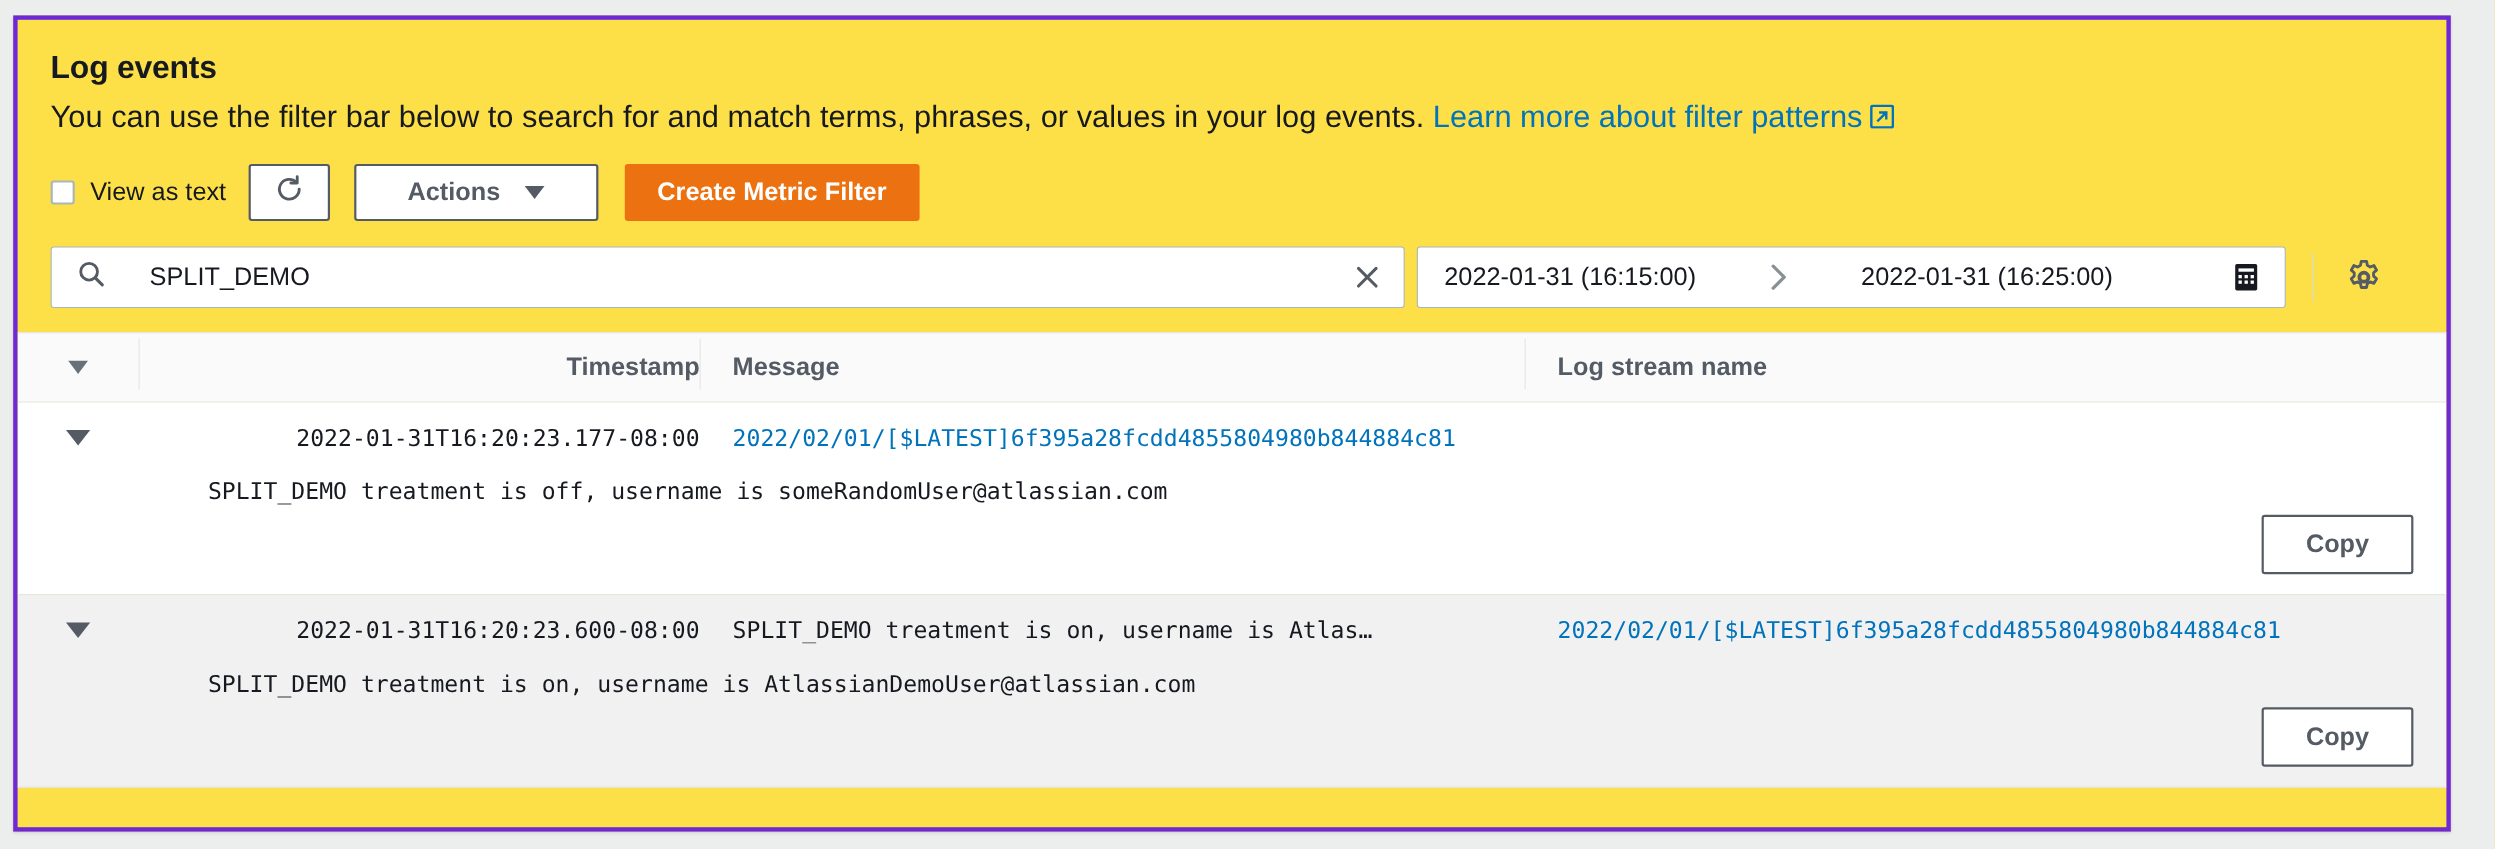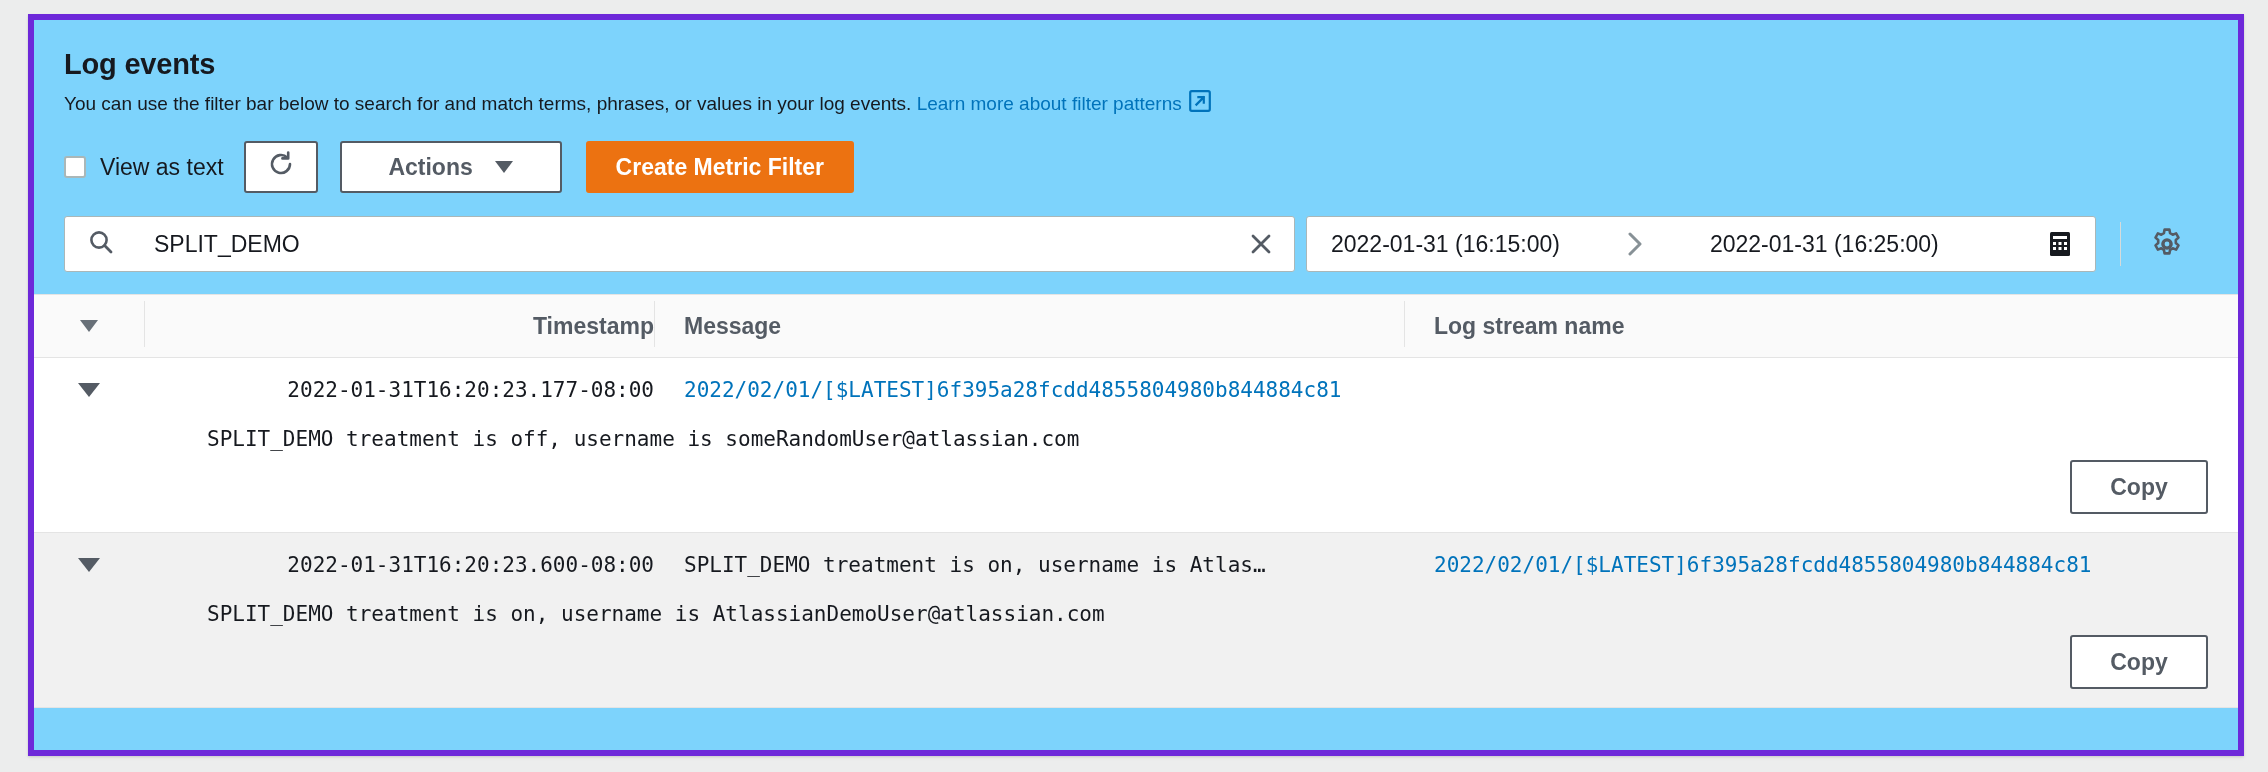--- a/index.html
+++ b/index.html
@@ -9,45 +9,45 @@
   body {
     width: 2268px;
     height: 772px;
     background: #eceded;
     font-family: "Liberation Sans", sans-serif;
     -webkit-font-smoothing: antialiased;
   }
 
   .panel {
     position: absolute;
-    left: 28px;
+    left: 12px;
     top: 14px;
     width: 2216px;
     height: 742px;
-    background: #7dd3fc;
-    border: 6px solid #6d28d9;
+    background: #fde047;
+    border: 4px solid #6d28d9;
     box-shadow: 0 1px 2px rgba(0,0,0,0.10), 0 2px 4px rgba(0,0,0,0.05);
     box-sizing: border-box;
     overflow: hidden;
   }
 
   
   .hdr {
     padding: 28px 30px 0 30px;
   }
   .hdr-title {
     font-size: 29px;
     font-weight: bold;
     color: #16191f;
     letter-spacing: -0.2px;
     line-height: 1.15;
   }
   .hdr-desc {
     margin-top: 9px;
-    font-size: 19px;
+    font-size: 28px;
     color: #16191f;
     line-height: 1.3;
     white-space: nowrap;
   }
   .hdr-link {
     color: #0073bb;
     text-decoration: none;
     cursor: pointer;
   }
   .ext-ico {

